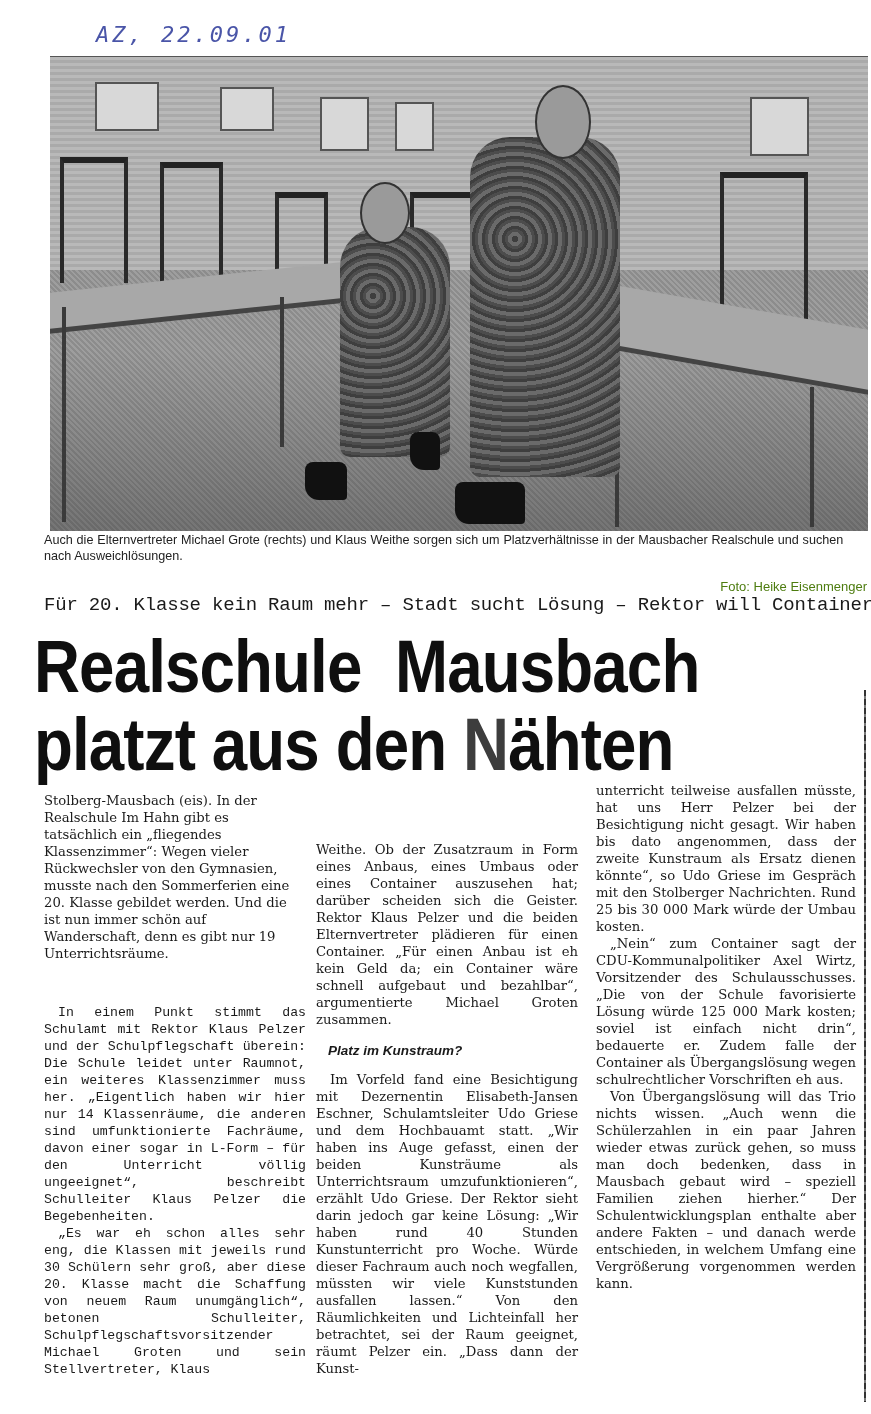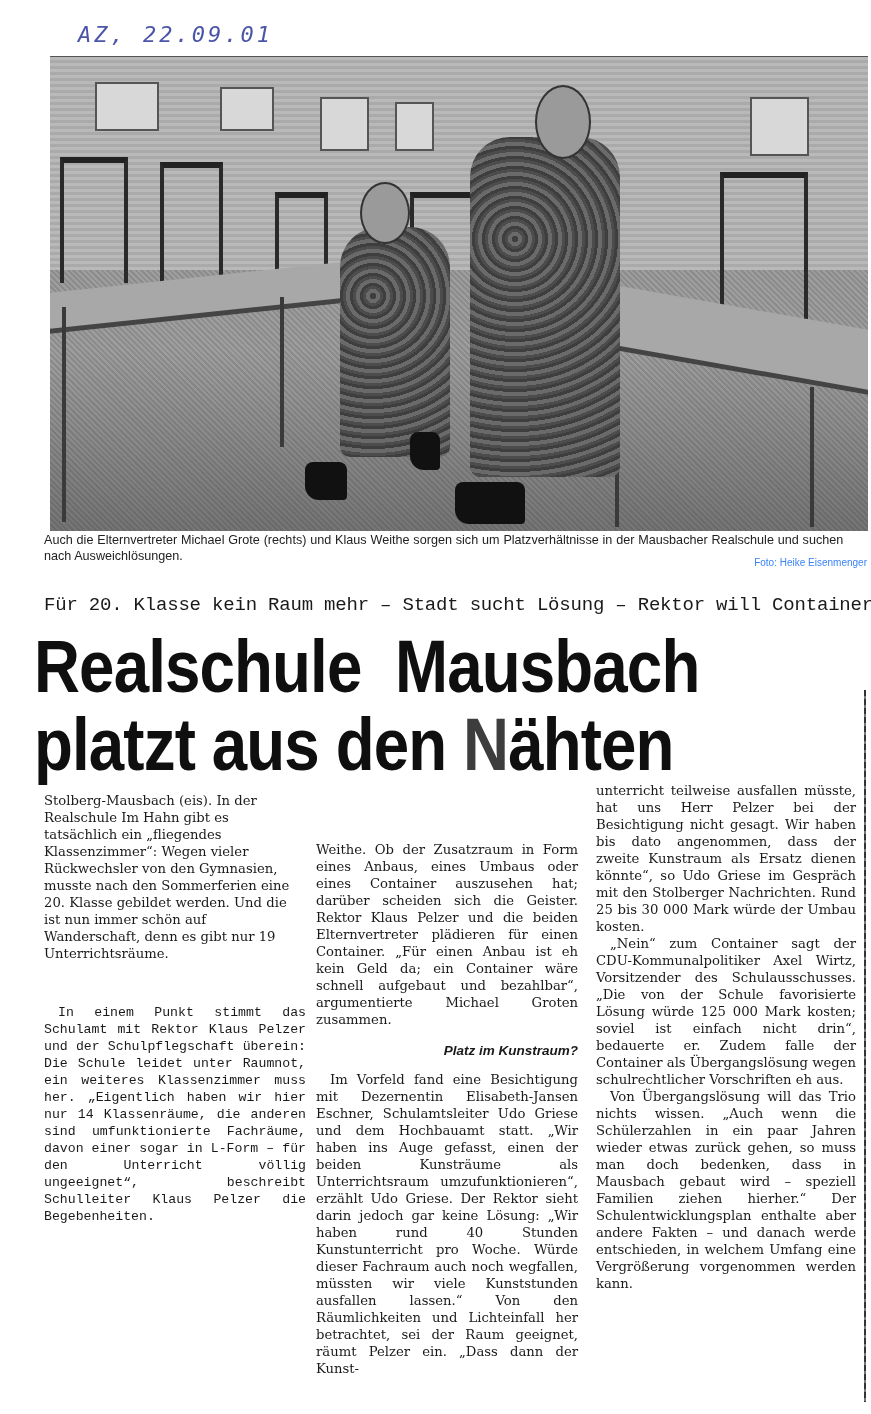--- a/index.html
+++ b/index.html
@@ -1,18 +1,18 @@
 <!DOCTYPE html>
 <html><head>
 <meta charset="utf-8">
 <style>
   html, body { margin: 0; padding: 0; background: #ffffff; }
   body { width: 871px; height: 1414px; position: relative; overflow: hidden; color: #1a1a1a; }
   .handnote {
-    position: absolute; left: 78px; top: 22px;
+    position: absolute; left: 96px; top: 22px;
     font-family: "DejaVu Sans Mono", monospace; font-size: 22px; letter-spacing: 3px;
     color: #4a55a8; font-style: italic;
   }
   .photo {
     position: absolute; left: 50px; top: 56px; width: 818px; height: 474px;
     background:
       linear-gradient(180deg, rgba(0,0,0,0) 0%, rgba(0,0,0,0) 62%, rgba(40,40,40,0.35) 100%),
       repeating-linear-gradient(45deg, #8c8c8c 0 2px, #9e9e9e 2px 4px);
     overflow: hidden;
     border-top: 1px solid #555;
@@ -23,41 +23,41 @@
   .photo .table { position: absolute; background: #a8a8a8; border-bottom: 5px solid #444; }
   .photo .tableleg { position: absolute; width: 4px; background: #3a3a3a; }
   .photo .person { position: absolute; background: repeating-radial-gradient(circle at 30% 30%, #3e3e3e 0 3px, #6a6a6a 3px 7px, #4c4c4c 7px 10px); border-radius: 40px 40px 10px 10px; }
   .photo .head { position: absolute; background: #9a9a9a; border-radius: 50%; border: 2px solid #333; }
   .photo .boot { position: absolute; background: #111; border-radius: 8px 8px 4px 14px; }
   .caption {
     position: absolute; left: 44px; top: 532px; width: 824px;
     font-family: "Liberation Sans Narrow", "Liberation Sans", sans-serif; font-size: 13px; line-height: 16px;
     color: #222; text-align: justify; transform: scaleX(0.97); transform-origin: left;
   }
-  .credit { position: absolute; right: 4px; top: 557px; font-family: "Liberation Sans", sans-serif; font-size: 10px; color: #3b82f6; }
+  .credit { position: absolute; right: 4px; top: 579px; font-family: "Liberation Sans", sans-serif; font-size: 13px; color: #4d7c0f; }
   .kicker {
     position: absolute; left: 44px; top: 594px; width: 824px;
     font-family: Liberation Mono, monospace; font-size: 19px; color: #1a1a1a; white-space: nowrap;
     letter-spacing: -0.2px;
   }
   .headline {
     position: absolute; left: 34px; top: 628px; width: 840px;
     font-family: "Liberation Sans", sans-serif; font-weight: bold; font-size: 74px; line-height: 78px;
     color: #0f0f0f; letter-spacing: -1px; transform: scaleX(0.86); transform-origin: left;
   }
   .headline .n-accent { color: #3d3d3d; }
   .col { position: absolute; font-family: "DejaVu Serif", serif; font-size: 13.2px; line-height: 17px; color: #1a1a1a; text-align: justify; }
   .col p { margin: 0; }
   .col p.indent { text-indent: 14px; }
   .lead { font-weight: normal; text-align: left; }
   .col1 { left: 44px; top: 792px; width: 262px; }
   .col1b { left: 44px; top: 1004px; width: 262px; font-family: Liberation Mono, monospace; }
   .col2 { left: 316px; top: 841px; width: 262px; }
   .col3 { left: 596px; top: 782px; width: 260px; }
-  .subhead { font-family: "Liberation Sans", sans-serif; font-weight: bold; font-style: italic; font-size: 13.5px; margin: 14px 0 12px 12px !important; text-align: right; }
+  .subhead { font-family: "Liberation Sans", sans-serif; font-weight: bold; font-style: italic; font-size: 13.5px; margin: 14px 0 12px 12px !important; text-align: left; }
   .rule-right { position: absolute; left: 864px; top: 690px; width: 2px; height: 712px; background: repeating-linear-gradient(180deg, #333 0 6px, #777 6px 9px); }
 </style>
 </head>
 <body>
 
 <div>
 
   <div class="handnote">AZ, 22.09.01</div>
 
   <div class="photo">
@@ -96,20 +96,21 @@
     <span style="white-space:pre;">Realschule  Mausbach</span><br>
     <span style="white-space:pre;">platzt aus den </span><span class="n-accent">N</span><span>ähten</span>
   </h1>
 
   <div class="col col1">
     <p class="lead">Stolberg-Mausbach (eis). In der Realschule Im Hahn gibt es tatsächlich ein „fliegendes Klassenzimmer“: Wegen vieler Rückwechsler von den Gymnasien, musste nach den Sommerferien eine 20. Klasse gebildet werden. Und die ist nun immer schön auf Wanderschaft, denn es gibt nur 19 Unterrichtsräume.</p>
   </div>
 
   <div class="col col1b">
     <p class="indent">In einem Punkt stimmt das Schulamt mit Rektor Klaus Pelzer und der Schulpflegschaft überein: Die Schule leidet unter Raumnot, ein weiteres Klassenzimmer muss her. „Eigentlich haben wir hier nur 14 Klassenräume, die anderen sind umfunktionierte Fachräume, davon einer sogar in L-Form – für den Unterricht völlig ungeeignet“, beschreibt Schulleiter Klaus Pelzer die Begebenheiten.</p>
+    <p class="indent">„Es war eh schon alles sehr eng, die Klassen mit jeweils rund 30 Schülern sehr groß, aber diese 20. Klasse macht die Schaffung von neuem Raum unumgänglich“, betonen Schulleiter, Schulpflegschaftsvorsitzender Michael Groten und sein Stellvertreter, Klaus</p>
   </div>
 
   <div class="col col2">
     <p>Weithe. Ob der Zusatzraum in Form eines Anbaus, eines Umbaus oder eines Container auszusehen hat; darüber scheiden sich die Geister. Rektor Klaus Pelzer und die beiden Elternvertreter plädieren für einen Container. „Für einen Anbau ist eh kein Geld da; ein Container wäre schnell aufgebaut und bezahlbar“, argumentierte Michael Groten zusammen.</p>
     <p class="subhead">Platz im Kunstraum?</p>
     <p class="indent">Im Vorfeld fand eine Besichtigung mit Dezernentin Elisabeth-Jansen Eschner, Schulamtsleiter Udo Griese und dem Hochbauamt statt. „Wir haben ins Auge gefasst, einen der beiden Kunsträume als Unterrichtsraum umzufunktionieren“, erzählt Udo Griese. Der Rektor sieht darin jedoch gar keine Lösung: „Wir haben rund 40 Stunden Kunstunterricht pro Woche. Würde dieser Fachraum auch noch wegfallen, müssten wir viele Kunststunden ausfallen lassen.“ Von den Räumlichkeiten und Lichteinfall her betrachtet, sei der Raum geeignet, räumt Pelzer ein. „Dass dann der Kunst-</p>
   </div>
 
   <div class="col col3">
     <p>unterricht teilweise ausfallen müsste, hat uns Herr Pelzer bei der Besichtigung nicht gesagt. Wir haben bis dato angenommen, dass der zweite Kunstraum als Ersatz dienen könnte“, so Udo Griese im Gespräch mit den Stolberger Nachrichten. Rund 25 bis 30 000 Mark würde der Umbau kosten.</p>

